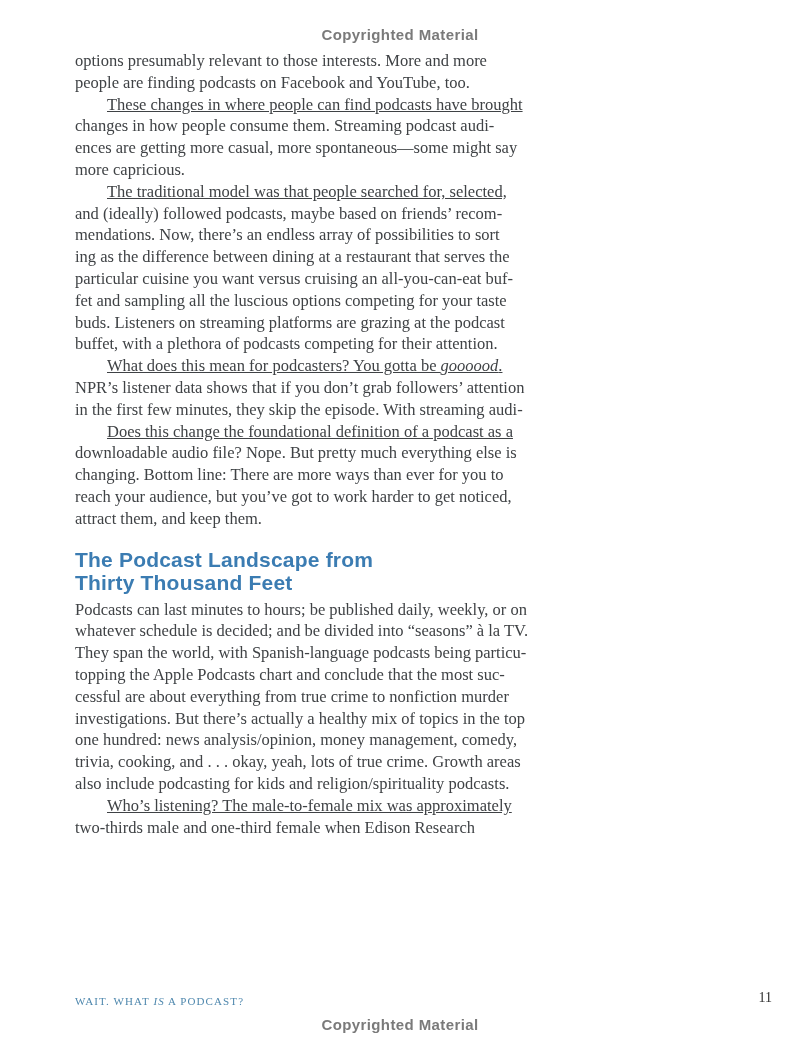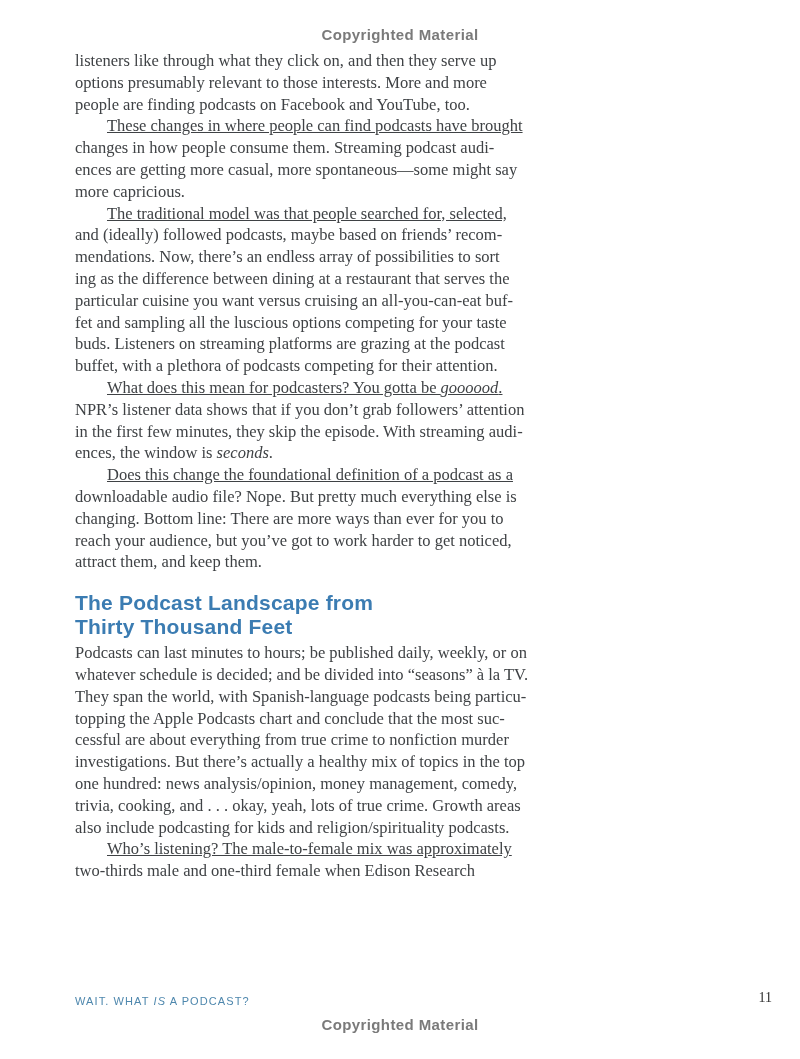--- a/index.html
+++ b/index.html
@@ -24,39 +24,38 @@
   .it { font-style:italic; }
   .heading {
     color:var(--accent,#3b7cb2);
     font-family:Liberation Sans, sans-serif; font-weight:bold;
     font-size:21px; line-height:23.5px; letter-spacing:0.2px;
     margin:18px 0 4px 0;
   }
   .runhead {
     position:absolute; left:75px; top:995px;
     color:var(--runhead,#4e87ad); font-size:11px; letter-spacing:1.1px;
-    font-family:Liberation Sans, sans-serif;
+    font-family:Liberation Serif, serif;
     text-align:right;
   }
   .pagenum {
     position:absolute; right:28px; top:990px;
     color:#2e2e2e; font-size:14px;
     font-family:"Liberation Serif", serif;
   }
 </style>
 </head>
 <body>
 
 <div class="page">
 
   <div class="watermark wm-top">Copyrighted Material</div>
 
   <div class="body-col">
       <div class="para">
-        <div class="line"><span>listeners like through what they click on, and then they serve up</span></div>
         <div class="line"><span>options presumably relevant to those interests. More and more</span></div>
         <div class="line"><span>people are finding podcasts on Facebook and YouTube, too.</span></div>
       </div>
       <div class="para">
         <div class="line indent"><span>These changes in where people can find podcasts have brought</span></div>
         <div class="line"><span>changes in how people consume them. Streaming podcast audi-</span></div>
         <div class="line"><span>ences are getting more casual, more spontaneous—some might say</span></div>
         <div class="line"><span>more capricious.</span></div>
       </div>
       <div class="para">
@@ -66,21 +65,20 @@
         <div class="line"><span>ing as the difference between dining at a restaurant that serves the</span></div>
         <div class="line"><span>particular cuisine you want versus cruising an all-you-can-eat buf-</span></div>
         <div class="line"><span>fet and sampling all the luscious options competing for your taste</span></div>
         <div class="line"><span>buds. Listeners on streaming platforms are grazing at the podcast</span></div>
         <div class="line"><span>buffet, with a plethora of podcasts competing for their attention.</span></div>
       </div>
       <div class="para">
         <div class="line indent"><span>What does this mean for podcasters? You gotta be </span><span class="it">goooood</span><span>.</span></div>
         <div class="line"><span>NPR’s listener data shows that if you don’t grab followers’ attention</span></div>
         <div class="line"><span>in the first few minutes, they skip the episode. With streaming audi-</span></div>
-        <div class="line"><span>ences, the window is </span><span class="it">seconds</span><span>.</span></div>
       </div>
       <div class="para">
         <div class="line indent"><span>Does this change the foundational definition of a podcast as a</span></div>
         <div class="line"><span>downloadable audio file? Nope. But pretty much everything else is</span></div>
         <div class="line"><span>changing. Bottom line: There are more ways than ever for you to</span></div>
         <div class="line"><span>reach your audience, but you’ve got to work harder to get noticed,</span></div>
         <div class="line"><span>attract them, and keep them.</span></div>
       </div>
       <div class="heading">
         <div>The Podcast Landscape from</div>

